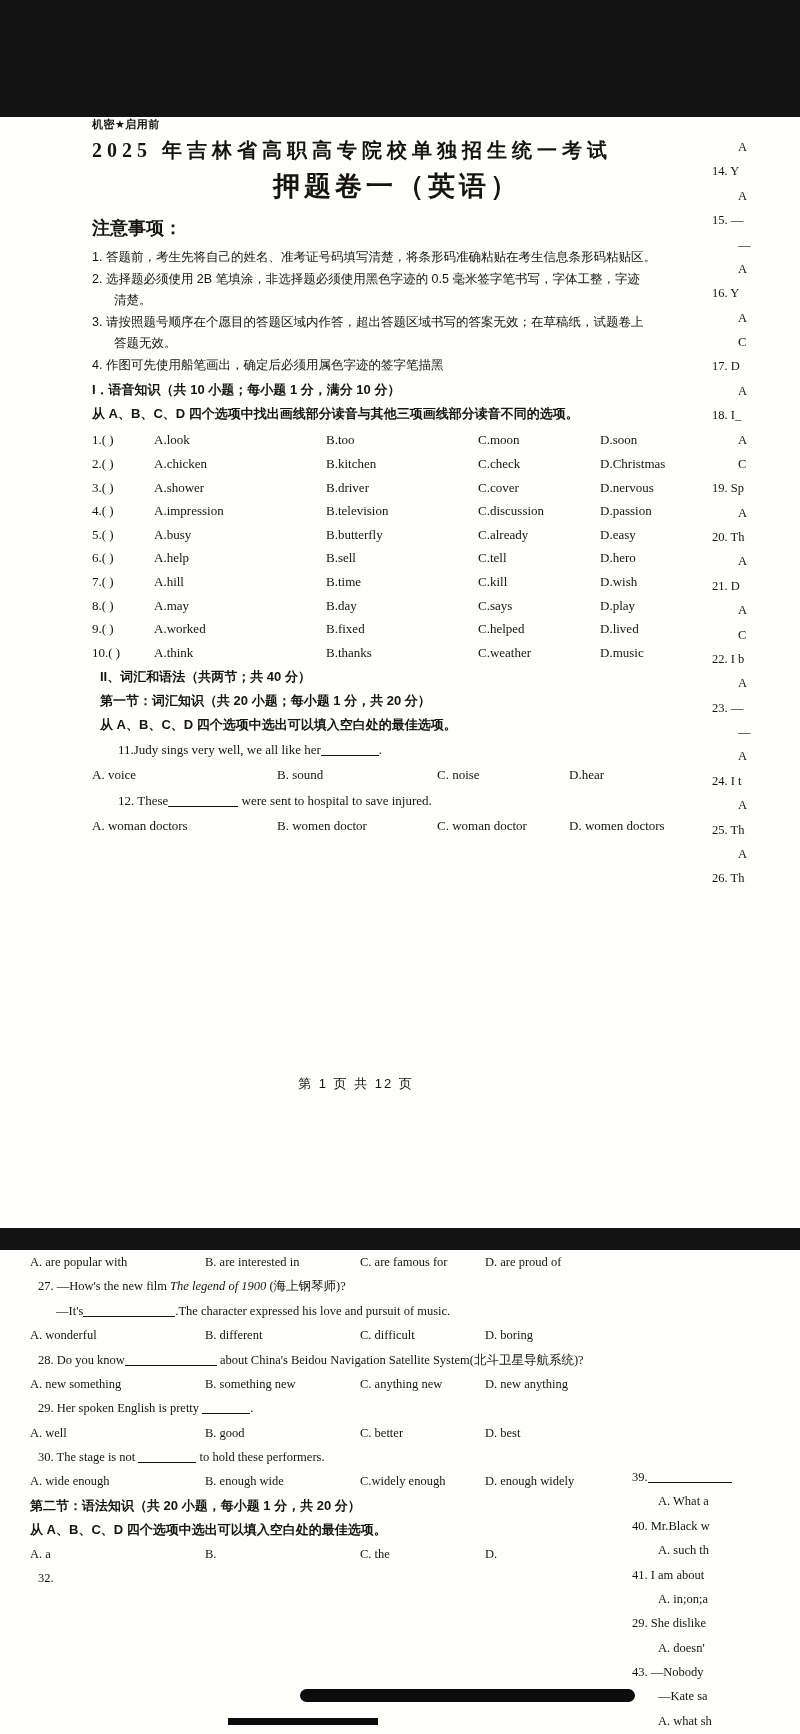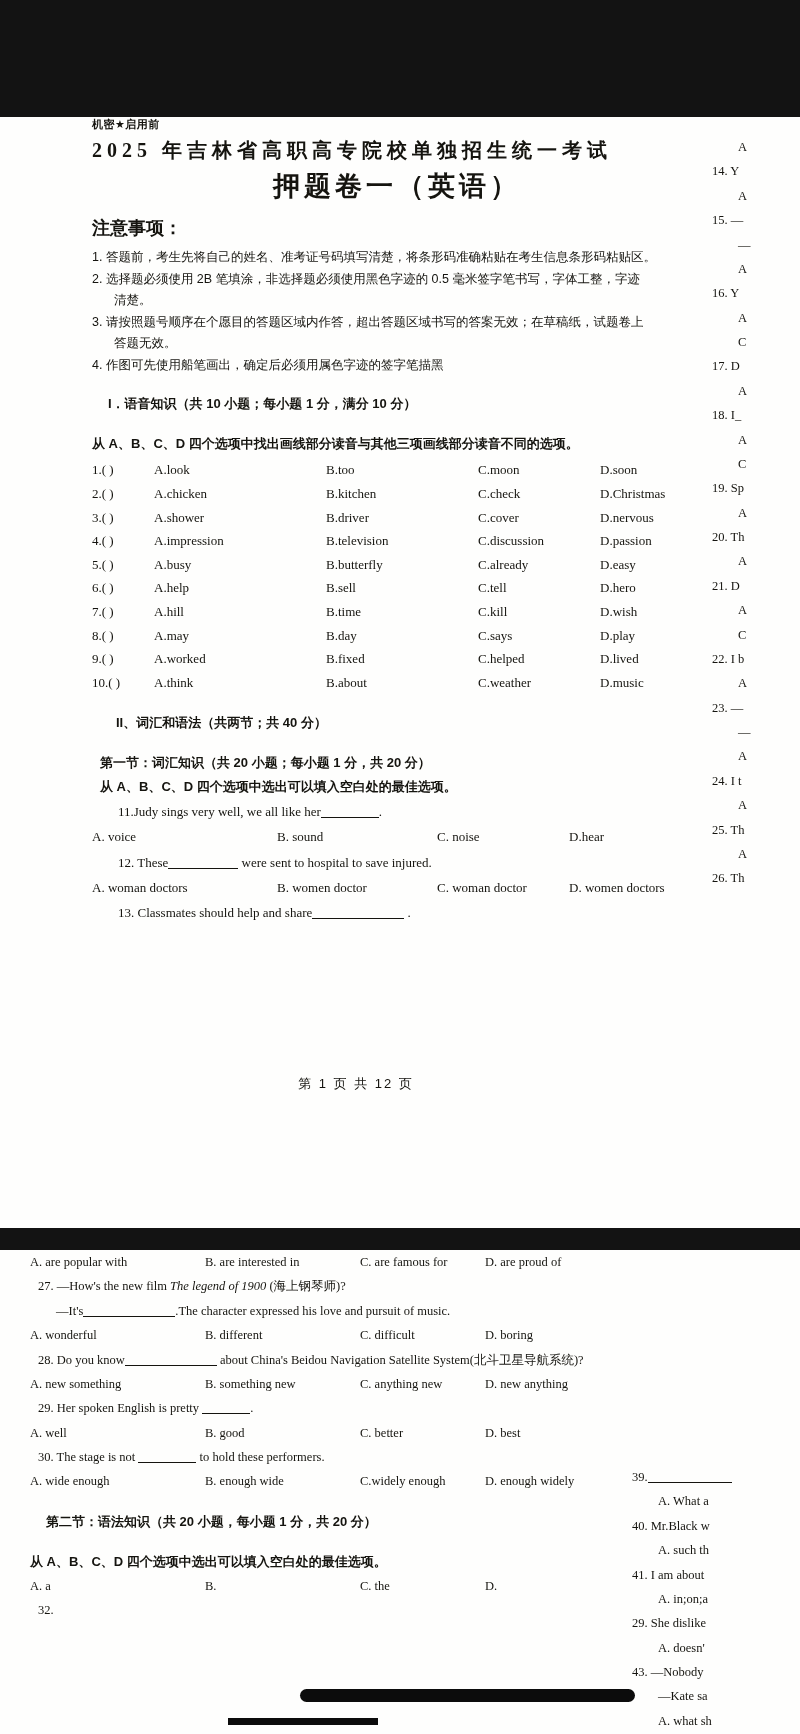--- a/index.html
+++ b/index.html
@@ -29,21 +29,21 @@
     text-align:center;margin:0 0 12px 0;line-height:1.3;padding-right:10px;}
 
   .notice-h{font-family:"Liberation Sans","DejaVu Sans",sans-serif;
     font-weight:bold;font-size:18px;margin:0 0 7px 0;}
   .notice{margin:0 0 2px 0;padding:0;list-style:none;}
   .notice li{font-size:12.5px;line-height:1.72;
     font-family:"Liberation Sans","DejaVu Sans",sans-serif;
     white-space:nowrap;}
   .notice li.cont{padding-left:22px;white-space:normal;}
 
-  .sec-h{font-weight:bold;font-size:13px;line-height:1.85;margin:16px;
+  .sec-h{font-weight:bold;font-size:13px;line-height:1.85;margin:0;
     font-family:"Liberation Sans","DejaVu Sans",sans-serif;white-space:nowrap;}
   .sec-sub{font-weight:bold;font-size:13px;line-height:1.85;margin:0;
     font-family:"Liberation Sans","DejaVu Sans",sans-serif;white-space:nowrap;}
 
   table.qtab{border-collapse:collapse;width:608px;margin:2px 0 0 0;}
   table.qtab td{font-size:13px;line-height:1.82;padding:0;vertical-align:top;
     white-space:nowrap;}
   td.num{width:62px;padding-left:10px;}
   td.oa{width:172px;}
   td.ob{width:152px;}
@@ -174,21 +174,21 @@
           <tr>
             <td class="num">9.(        )</td>
             <td class="oa">A.worked</td>
             <td class="ob">B.fixed</td>
             <td class="oc">C.helped</td>
             <td class="od">D.lived</td>
           </tr>
           <tr>
             <td class="num">10.(      )</td>
             <td class="oa">A.think</td>
-            <td class="ob">B.about</td>
+            <td class="ob">B.thanks</td>
             <td class="oc">C.weather</td>
             <td class="od">D.music</td>
           </tr>
         </tbody>
       </table>
 
       <p class="sec-h" style="padding-left:8px">II、词汇和语法（共两节；共 40 分）</p>
       <p class="sec-sub" style="padding-left:8px">第一节：词汇知识（共 20 小题；每小题 1 分，共 20 分）</p>
       <p class="sec-sub" style="padding-left:8px">从 A、B、C、D 四个选项中选出可以填入空白处的最佳选项。</p>
 
@@ -209,21 +209,20 @@
         <tbody>
             <tr>
           <td class="wa">A. woman doctors</td>
           <td class="wb">B. women doctor</td>
           <td class="wc">C. woman doctor</td>
           <td class="wd">D. women doctors</td>
         </tr>
           </tbody>
       </table>
 
-      <p class="qline ind"><span>13. Classmates should help and share</span><span class="blank b11"></span> <span>.</span></p>
 
     </div>
 
     <div class="col-right">
       <div style="height:18px"></div>
       <div class="r-item ind">A</div>
       <div class="r-item">14. Y</div>
       <div class="r-item ind">A</div>
       <div class="r-item">15. —</div>
       <div class="r-item ind">—</div>

